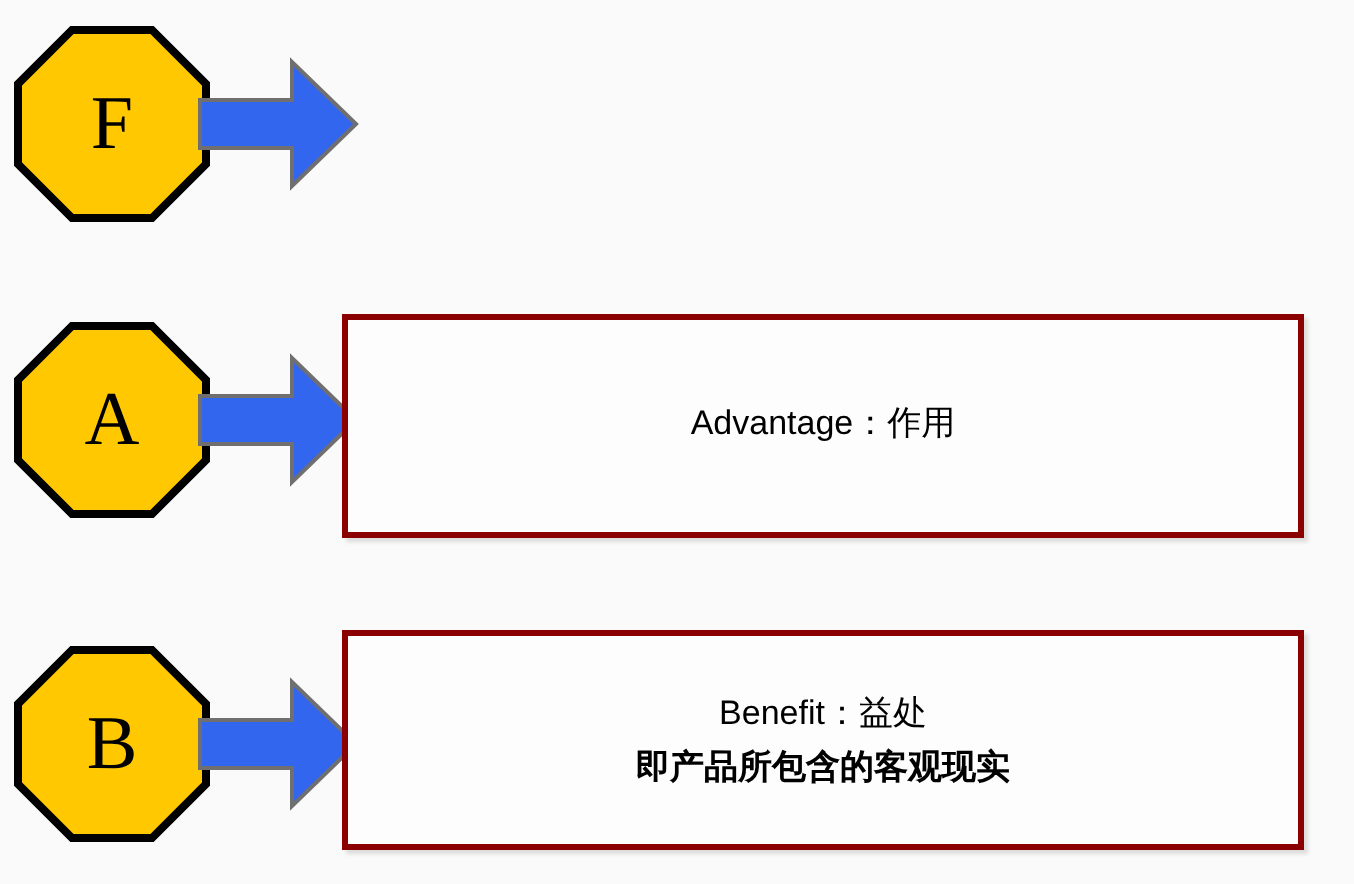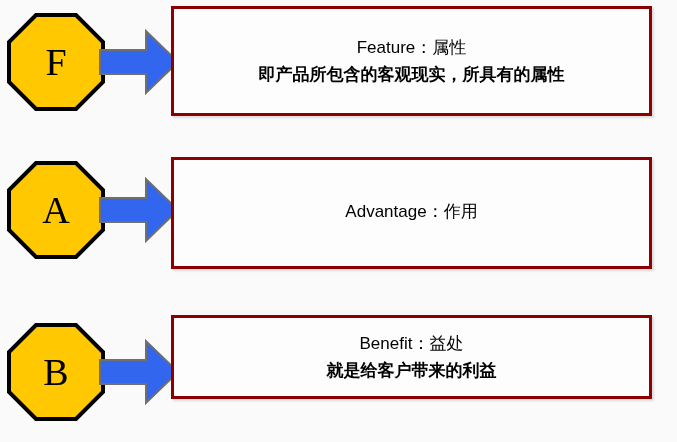--- a/index.html
+++ b/index.html
@@ -106,21 +106,21 @@
   #row-feature   .textbox { top: 6px;   height: 110px; }
   #row-feature   .badge   { top: 12px; }
   #row-feature   .arrow   { top: 26px; }
 
   #row-advantage { top: 150px; height: 160px; }
   #row-advantage .textbox { top: 7px;   height: 112px; gap: 16px; }
   #row-advantage .badge   { top: 10px; }
   #row-advantage .arrow   { top: 24px; }
 
   #row-benefit   { top: 310px; height: 132px; }
-  #row-benefit   .textbox { top: 5px;   height: 84px; }
+  #row-benefit   .textbox { top: 5px;   height: 110px; }
   #row-benefit   .badge   { top: 12px; }
   #row-benefit   .arrow   { top: 26px; }
 </style>
 </head>
 <body>
 
 <div id="diagram">
 
   <div class="row" id="row-feature">
 
@@ -130,24 +130,20 @@
       </svg>
       <div class="badge-letter">F</div>
     </div>
 
     <div class="arrow">
       <svg viewBox="0 0 82 72" xmlns="http://www.w3.org/2000/svg">
         <polygon points="2,24 48,24 48,5 80,36 48,67 48,48 2,48" fill="#3366ee" stroke="#6f6f6f" stroke-width="2" stroke-linejoin="miter"></polygon>
       </svg>
     </div>
 
-    <div class="textbox">
-      <div class="line line-title">Feature：属性</div>
-      <div class="line line-desc">即产品所包含的客观现实，所具有的属性</div>
-    </div>
 
   </div>
 
   <div class="row" id="row-advantage">
 
     <div class="badge">
       <svg viewBox="0 0 100 100" xmlns="http://www.w3.org/2000/svg">
         <polygon points="30,3 70,3 97,30 97,70 70,97 30,97 3,70 3,30" fill="#ffc800" stroke="#000000" stroke-width="4" stroke-linejoin="miter"></polygon>
       </svg>
       <div class="badge-letter">A</div>
@@ -175,18 +171,18 @@
     </div>
 
     <div class="arrow">
       <svg viewBox="0 0 82 72" xmlns="http://www.w3.org/2000/svg">
         <polygon points="2,24 48,24 48,5 80,36 48,67 48,48 2,48" fill="#3366ee" stroke="#6f6f6f" stroke-width="2" stroke-linejoin="miter"></polygon>
       </svg>
     </div>
 
     <div class="textbox">
       <div class="line line-title">Benefit：益处</div>
-      <div class="line line-desc">就是给客户带来的利益</div>
+      <div class="line line-desc">即产品所包含的客观现实</div>
     </div>
 
   </div>
 
 </div>
 
 </body></html>

